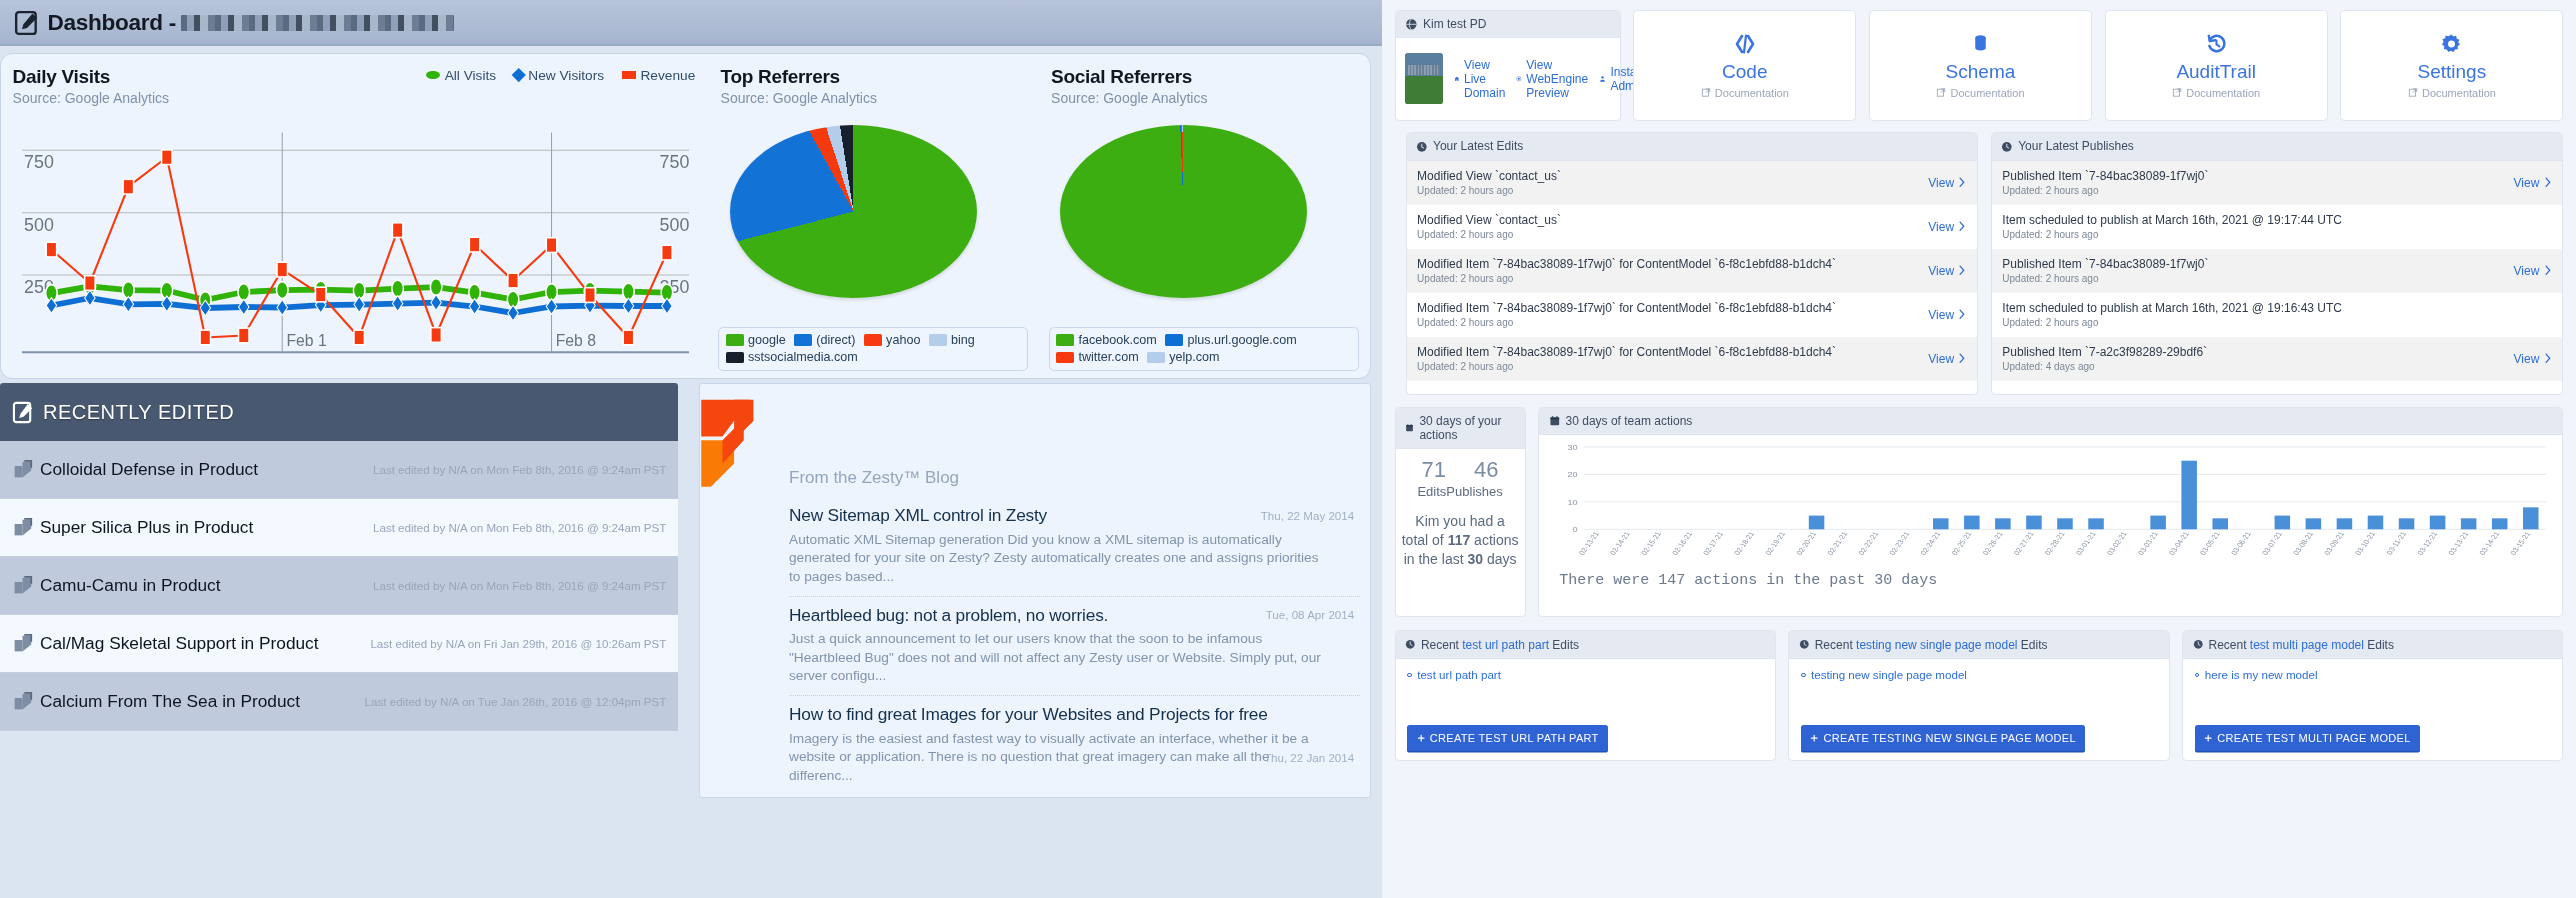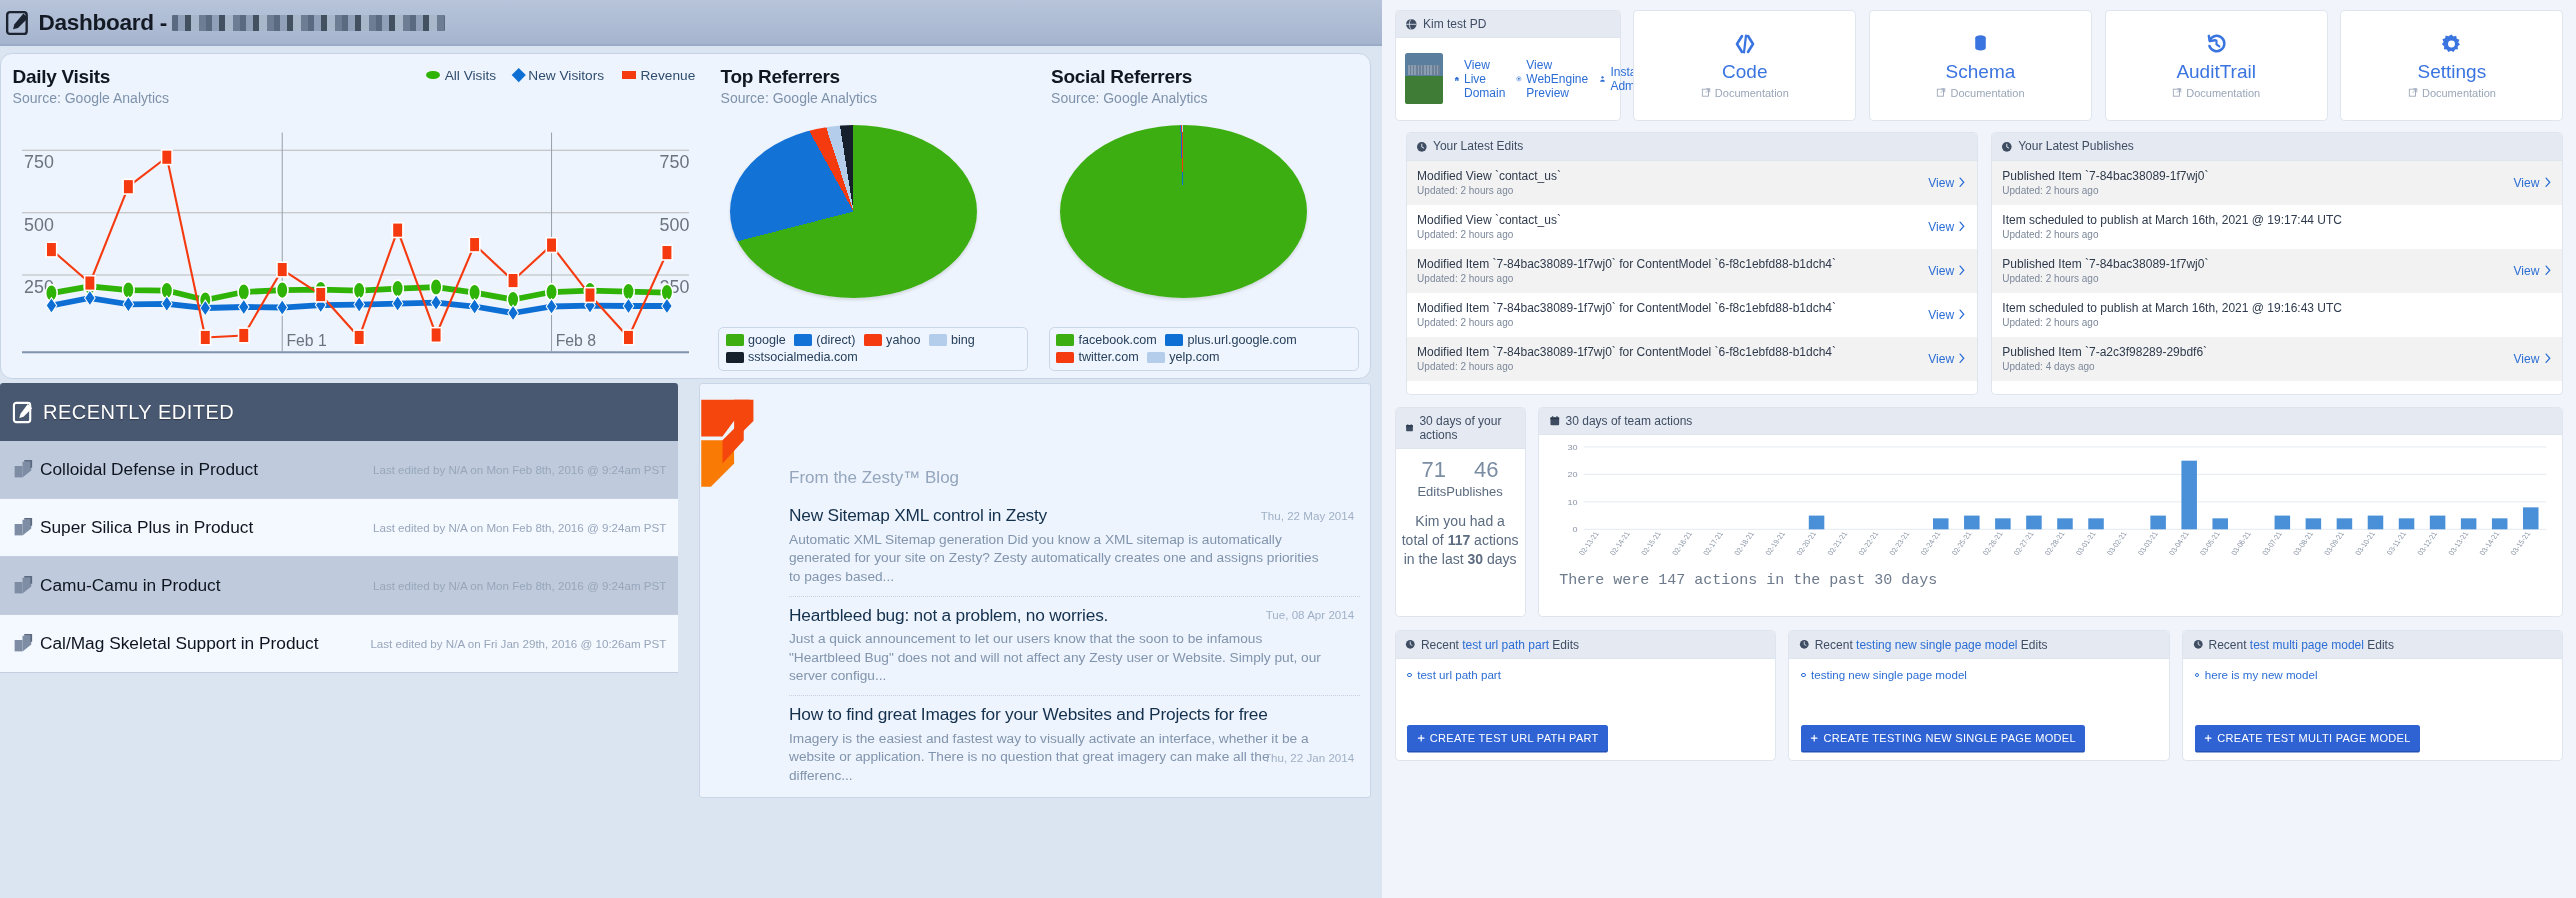--- a/index.html
+++ b/index.html
@@ -5,21 +5,21 @@
   * { box-sizing: border-box; margin:0; padding:0; }
   html,body { width:2576px; height:898px; overflow:hidden;
     font-family:"Liberation Sans", sans-serif; background:#eef3fa; }
 
   .screen { display:flex; width:2576px; height:898px; }
 
   
   .left-app { width:1382px; height:898px; background:#dbe5f1; position:relative; }
 
   .titlebar { height:46px; background:linear-gradient(#b7c4da,#a5b4ce);
-    display:flex; align-items:center; padding-left:5px; position:relative; }
+    display:flex; align-items:center; padding-left:14px; position:relative; }
   .titlebar:after{content:"";position:absolute;left:0;right:0;bottom:0;height:1.6px;background:#9aabc6;}
   .title-icon { width:26px; height:26px; margin-right:7.4px; flex:none; }
   .title-text { font-size:22.6px; font-weight:bold; color:#141a24;
     letter-spacing:-0.3px; white-space:nowrap; display:flex; align-items:center; gap:5.3px;}
   .redacted { display:inline-block; height:15.8px; width:273px; position:relative;
     background:
       repeating-linear-gradient(90deg,#5a6a80 0 6.3px,#8fa0b8 6.3px 12.6px,#43505f 12.6px 19px,#a9b7cb 19px 27px,#6d7d93 27px 34px),
       #7c8ca3;
     filter:blur(0.7px); vertical-align:middle; border-radius:1.1px;}
 
@@ -332,20 +332,29 @@
   </div>
           <div class="r-row even">
     <svg width="21" height="21" viewBox="0 0 24 24">
       <path d="M3 8 h9 v13 H3z" fill="#7e8da3"></path>
               <path d="M12 3 L22 3 L22 13 L12 21 L12 11 Z" fill="#7e8da3"></path>
       <path d="M14 2 h8 v8" fill="none" stroke="#5c6a80" stroke-width="2"></path>
             </svg>
     <span class="nm">Cal/Mag Skeletal Support in Product</span>
     <span class="meta">Last edited by N/A on Fri Jan 29th, 2016 @ 10:26am PST</span>
   </div>
+          <div class="r-row odd">
+    <svg width="21" height="21" viewBox="0 0 24 24">
+      <path d="M3 8 h9 v13 H3z" fill="#7e8da3"></path>
+              <path d="M12 3 L22 3 L22 13 L12 21 L12 11 Z" fill="#7e8da3"></path>
+      <path d="M14 2 h8 v8" fill="none" stroke="#5c6a80" stroke-width="2"></path>
+            </svg>
+    <span class="nm">Calcium From The Sea in Product</span>
+    <span class="meta">Last edited by N/A on Tue Jan 26th, 2016 @ 12:04pm PST</span>
+  </div>
         </div>
     </div>
 
     <div class="panel-blog">
       <svg class="blog-logo" viewBox="0 0 120 120">
         <path d="M8 10 L58 10 L30 48 L8 48 Z" fill="#f4460d"></path>
         <path d="M42 10 L62 10 L62 32 L42 52 Z" fill="#f4460d"></path>
         <path d="M8 52 L42 52 L42 76 L18 100 L8 100 Z" fill="#fa7a06"></path>
         <path d="M30 52 L52 30 L52 52 L30 76 Z" fill="#f4460d"></path>
       </svg>

